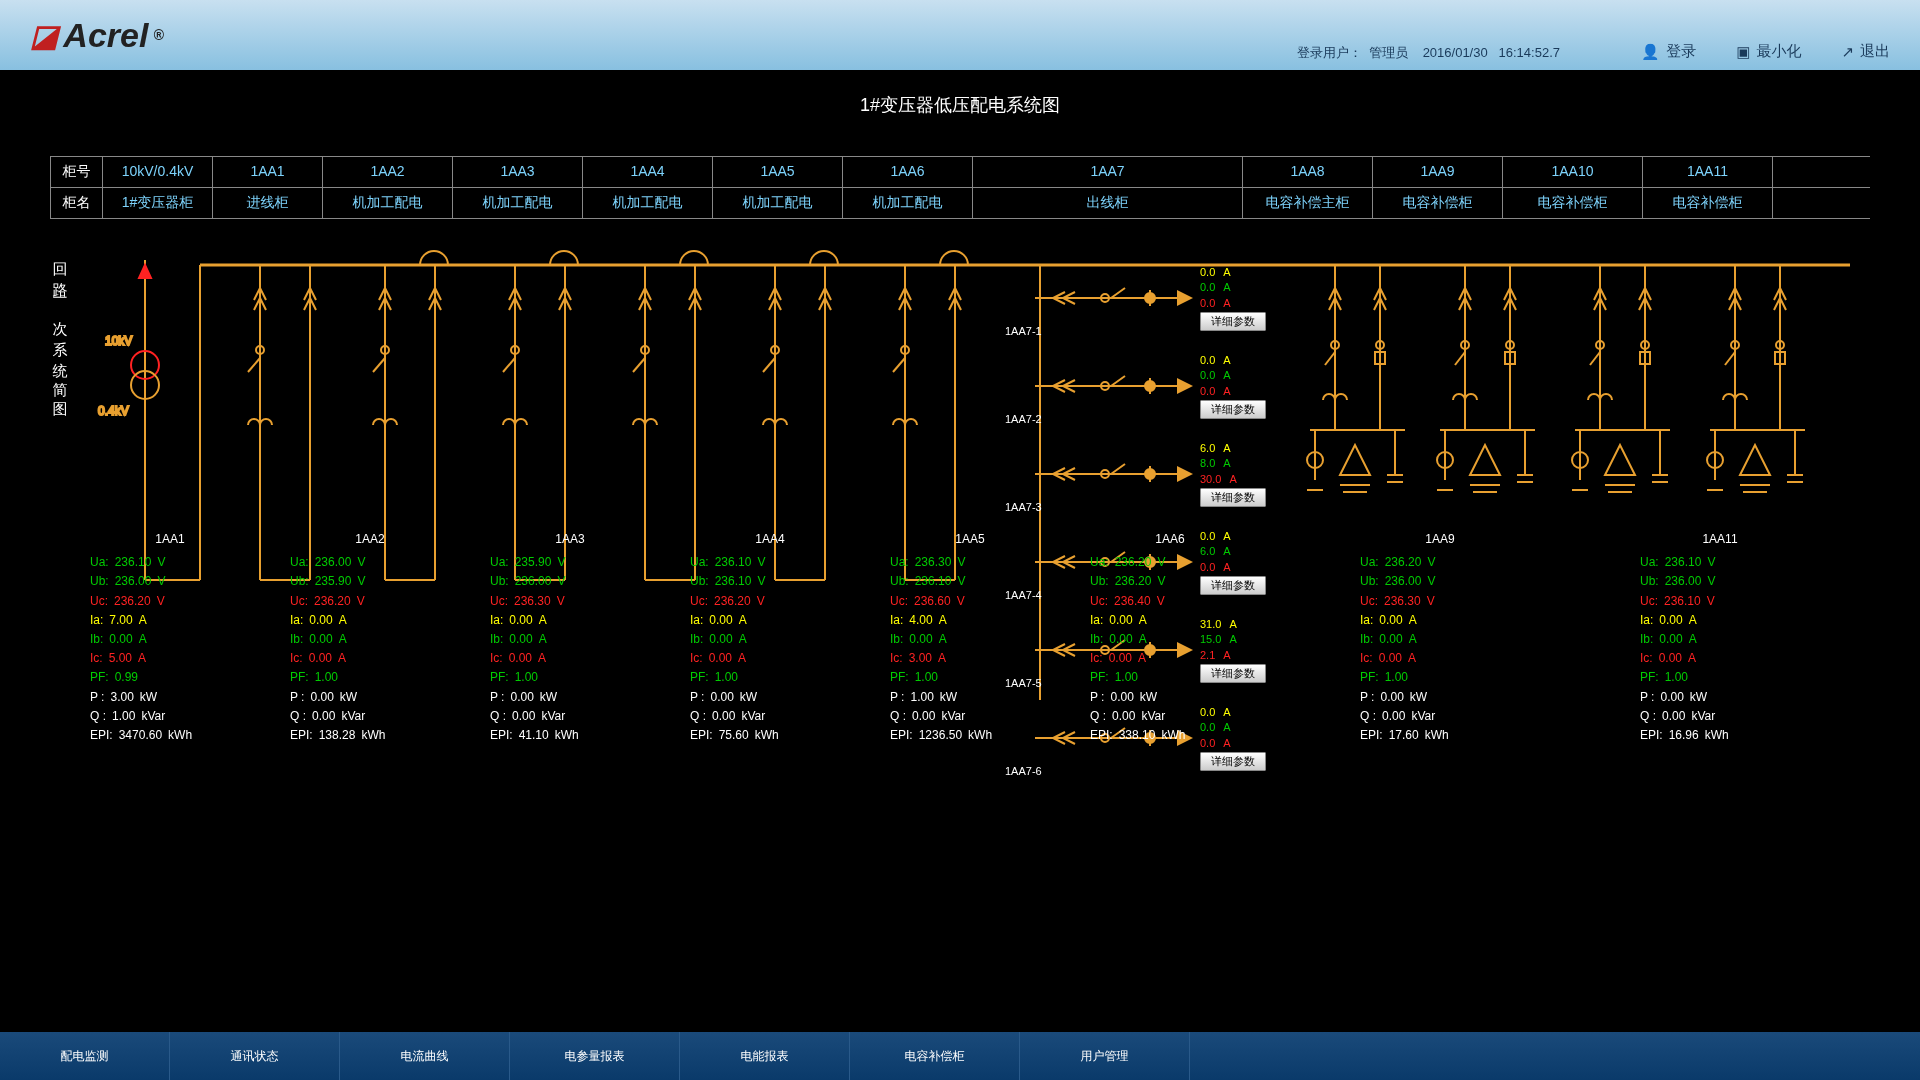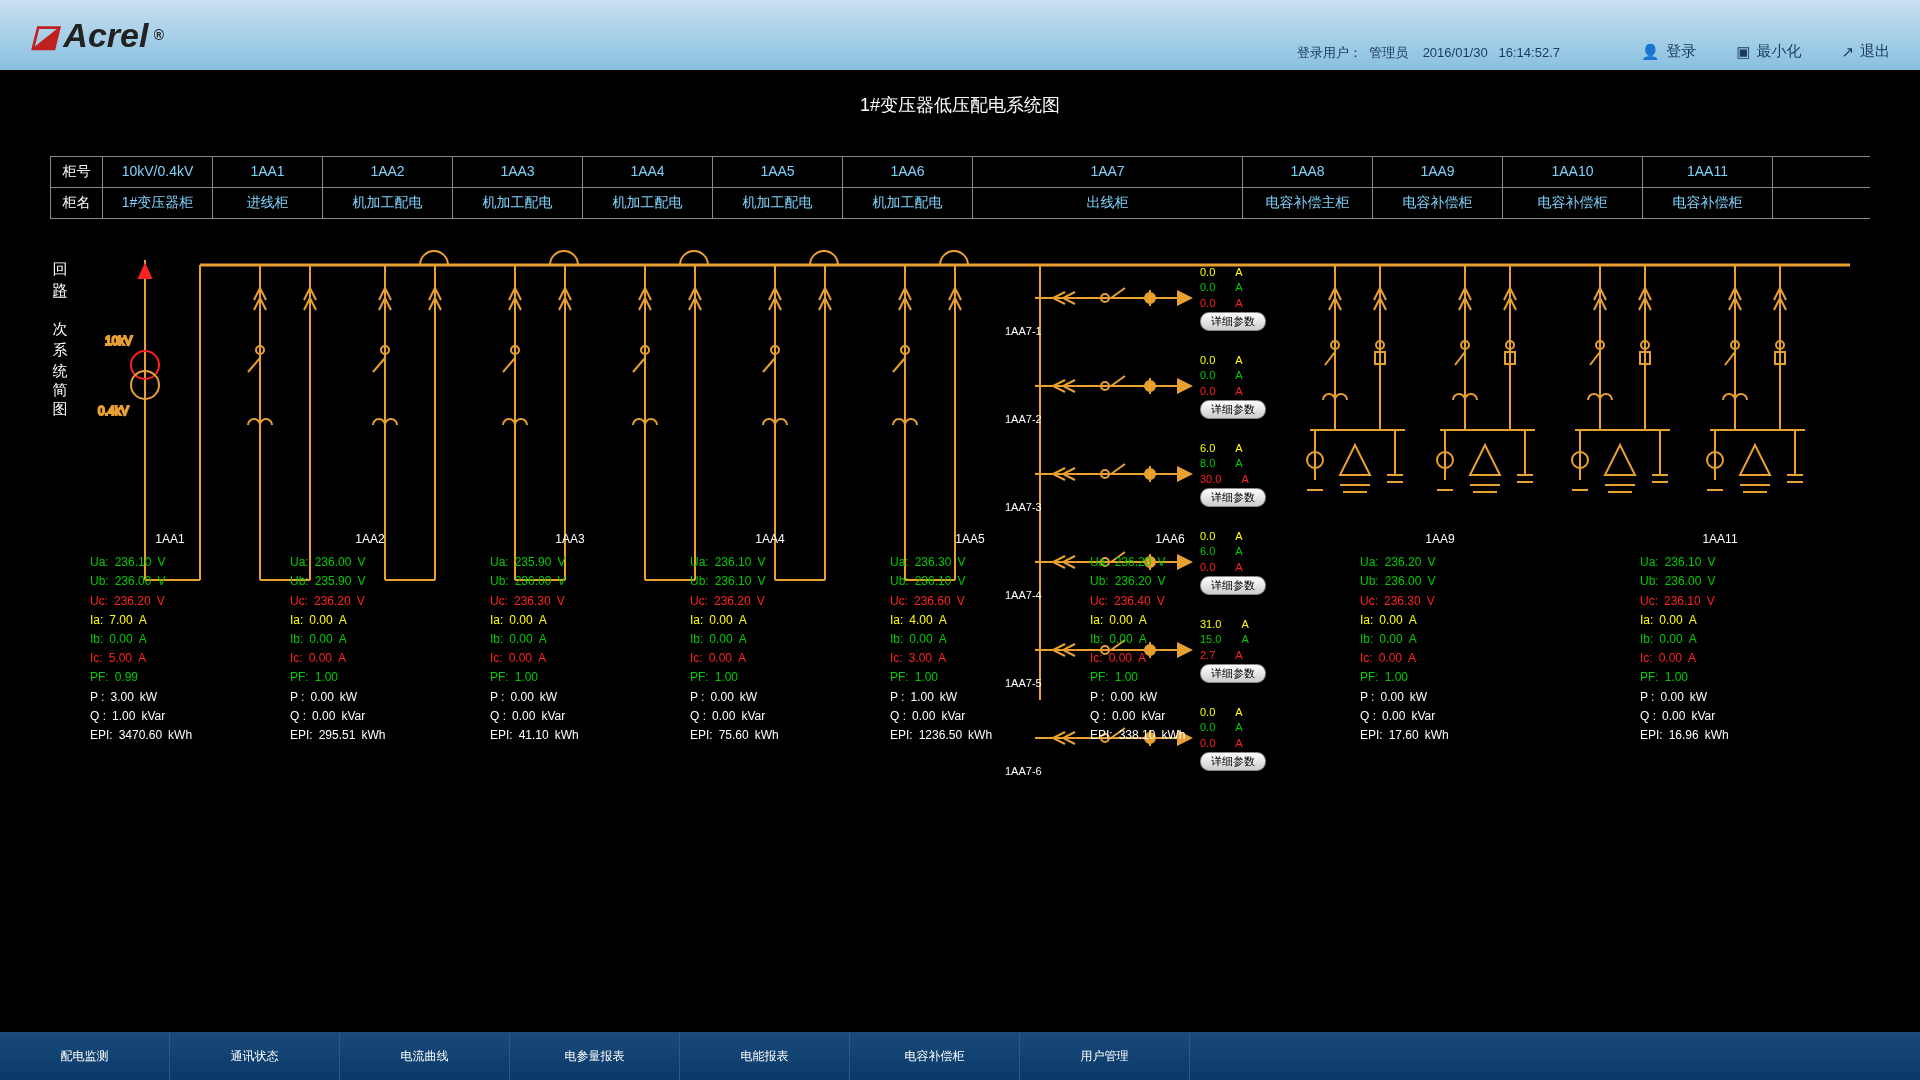--- a/index.html
+++ b/index.html
@@ -23,22 +23,22 @@
 .svg-area{position:absolute;left:50px;top:60px;width:1820px;height:500px}
 .data-row{position:absolute;left:80px;top:390px;display:flex;gap:30px}
 .data-block{font-family:monospace;font-size:12px;line-height:1.6;width:160px;margin-left:10px}
 .data-block h4{color:#fff;text-align:center;margin-bottom:4px;font-weight:normal;font-size:12px}
 .dl{display:flex;gap:6px}
 .lg{color:#0c0}.ly{color:#ff0}.lr{color:#f22}.lw{color:#fff}
 .feeders{position:absolute;left:1040px;top:130px;width:250px}
 .feeder{height:88px;position:relative}
 .feeder-lbl{position:absolute;left:-35px;top:55px;color:#fff;font-size:11px}
 .feeder-vals{position:absolute;left:160px;top:-5px;font-family:monospace;font-size:11px;line-height:1.4}
-.fv{display:flex;gap:20px}
-.detail-btn{position:absolute;left:160px;top:42px;background:linear-gradient(180deg,#fff,#ccc);border:1px solid #888;border-radius:9px;font-size:11px;padding:1px 10px;cursor:pointer}
+.fv{display:flex;gap:8px}
+.detail-btn{position:absolute;left:160px;top:42px;background:linear-gradient(180deg,#fff,#ccc);border:1px solid #888;border-radius:1px;font-size:11px;padding:1px 10px;cursor:pointer}
 .footer{position:absolute;bottom:0;left:0;right:0;height:48px;background:linear-gradient(180deg,#1a4a7a,#0a3a6a);display:flex}
 .nav-item{width:170px;color:#fff;font-size:12px;display:flex;align-items:center;justify-content:center;border-right:1px solid #2a5a8a;cursor:pointer}
 </style>
 </head>
 <body>
 
 <div class="header">
   <div class="logo">
     <span class="logo-icon">◪</span>
     <span>Acrel</span>
@@ -388,21 +388,21 @@
     <div class="feeder-vals">
       <div class="fv">
             <span class="ly">31.0</span>
             <span class="ly">A</span>
           </div>
       <div class="fv">
             <span class="lg">15.0</span>
             <span class="lg">A</span>
           </div>
       <div class="fv">
-            <span class="lr">2.7</span>
+            <span class="lr">2.1</span>
             <span class="lr">A</span>
           </div>
     </div>
     <button class="detail-btn">详细参数</button>
       </div>
       <div class="feeder">
         <svg width="160" height="60" style="position:absolute;left:-5px;top:8px">
           <g stroke="#e8a030" stroke-width="2" fill="none">
     <line x1="0" y1="20" x2="150" y2="20" marker-end="url(#ah)"></line>
     <path d="M30,14 L18,20 L30,26 M40,14 L28,20 L40,26"></path>
@@ -525,21 +525,21 @@
           <span class="lw">0.00</span>
           <span class="lw">kW</span>
         </div>
     <div class="dl">
           <span class="lw">Q :</span>
           <span class="lw">0.00</span>
           <span class="lw">kVar</span>
         </div>
     <div class="dl">
           <span class="lw">EPI:</span>
-          <span class="lw">295.51</span>
+          <span class="lw">138.28</span>
           <span class="lw">kWh</span>
         </div>
   </div>
       <div class="data-block">
     <h4>1AA3</h4>
     <div class="dl">
           <span class="lg">Ua:</span>
           <span class="lg">235.90</span>
           <span class="lg">V</span>
         </div>

